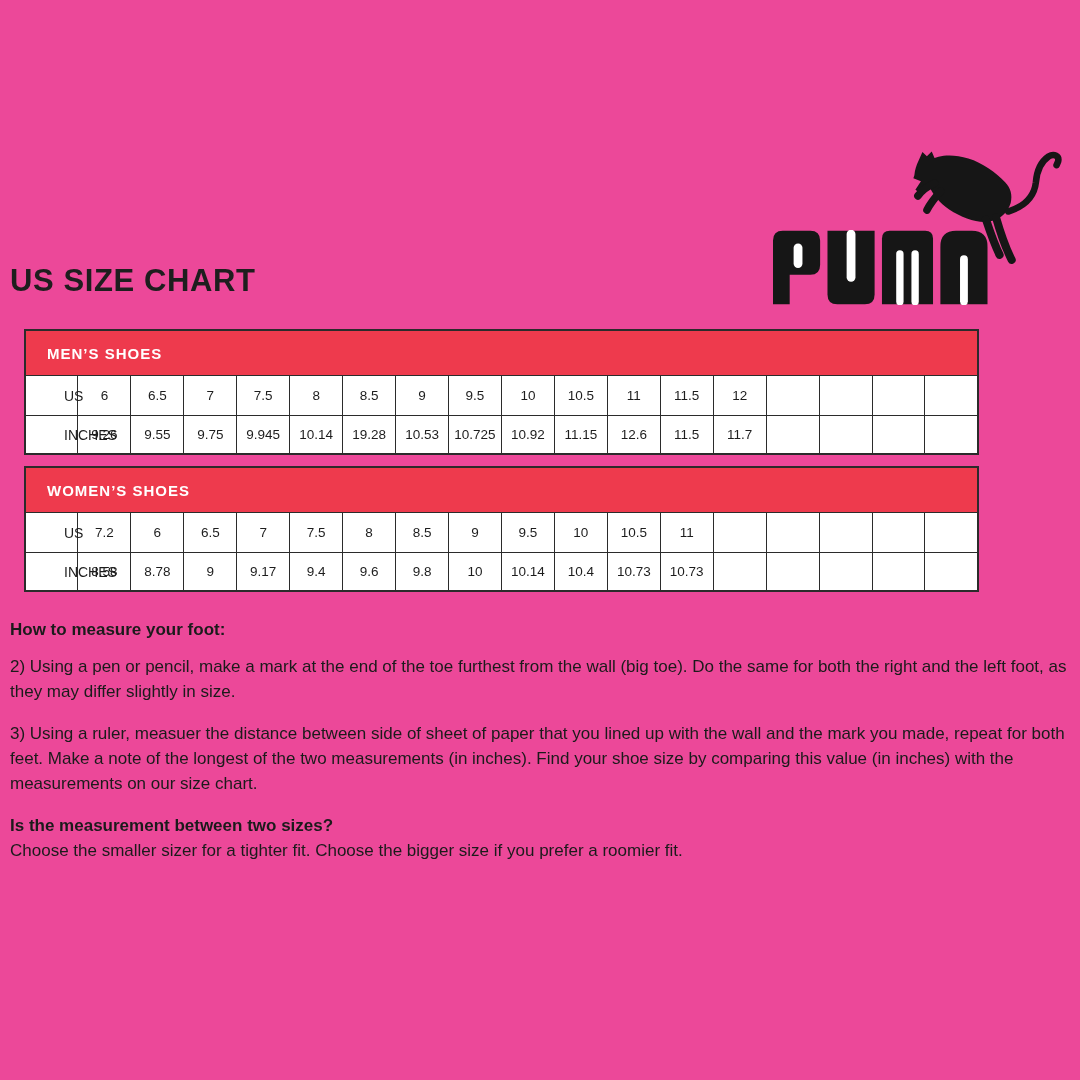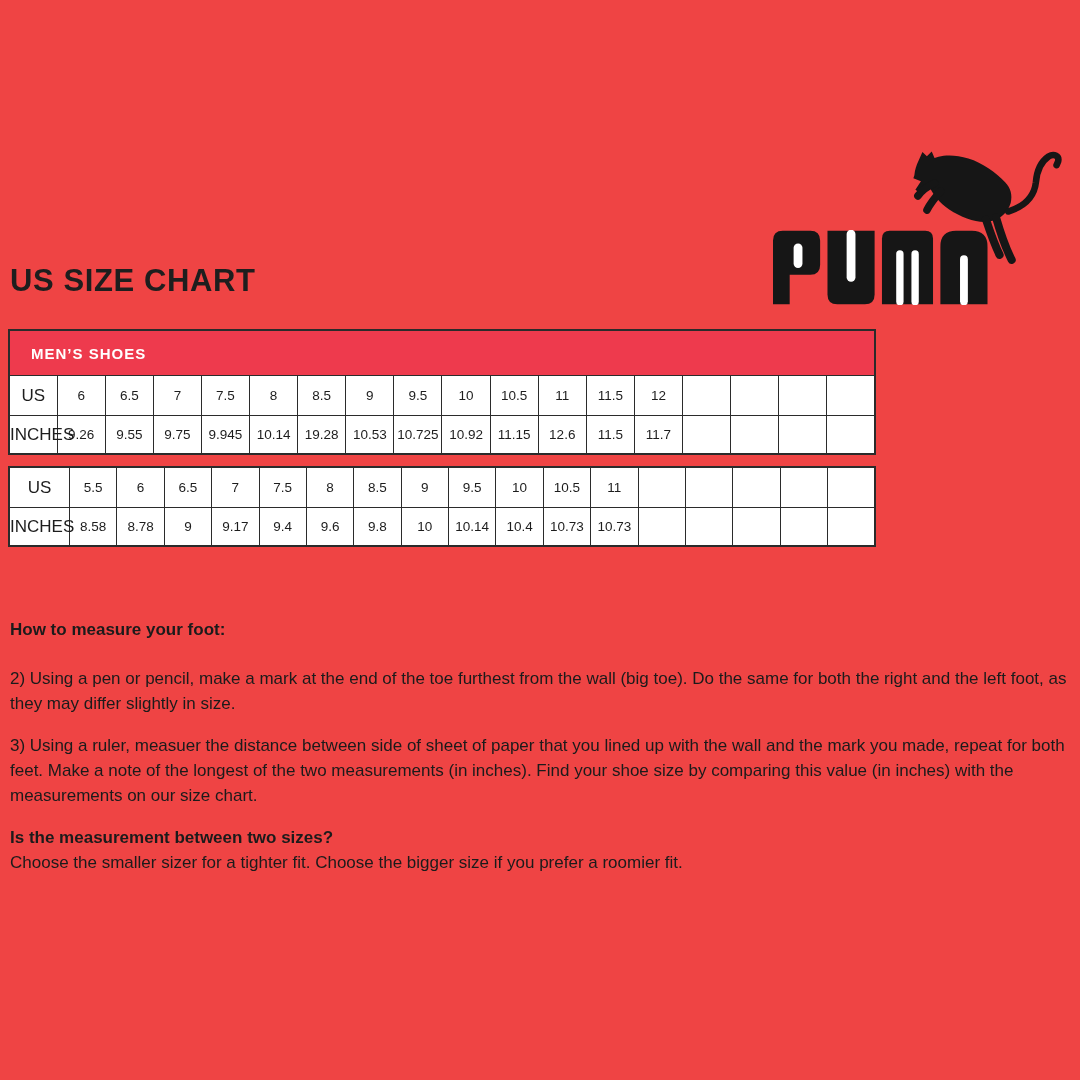--- a/index.html
+++ b/index.html
@@ -1,46 +1,46 @@
 <!DOCTYPE html>
 <html><head>
 <meta charset="utf-8">
 <style>
   html,body{margin:0;padding:0;background:#fff;}
   .sheet{
-    position:relative;width:1080px;height:1080px;background:#ef4444;overflow:hidden;
+    position:relative;width:1080px;height:1080px;background:#ec4899;overflow:hidden;
     font-family:"Liberation Sans", sans-serif;color:#1d1d1d;
   }
   
   .wordmark{position:absolute;left:773px;top:230px;width:215px;height:75px;}
   .cat{position:absolute;left:913px;top:151px;width:152px;height:119px;}
   
   .page-title{
     position:absolute;left:10px;top:264px;font-size:31px;line-height:33px;
     font-weight:600;letter-spacing:.6px;color:#1e1e1e;
   }
   
   table.size{
-    position:absolute;left:8px;width:868px;border-collapse:collapse;table-layout:fixed;
+    position:absolute;left:24px;width:955px;border-collapse:collapse;table-layout:fixed;
     border:2px solid #2b2b2b;background:#fff;
   }
   table.size.men{top:329px;}
   table.size.women{top:466px;}
   table.size td{border:1px solid #2b2b2b;text-align:center;font-size:13.5px;color:#1d1d1d;padding:0;}
   table.size tr.hdr td{
     background:#ee3a4d;color:#fff;text-align:left;height:44px;
     font-size:15px;font-weight:600;letter-spacing:1px;padding-left:21px;
   }
   table.size tr.r-us td{height:39px;}
   table.size tr.r-in td{height:37px;}
-  table.size td.lbl{width:59px;font-size:17px;}
+  table.size td.lbl{width:59px;font-size:14px;padding-left:38px;}
   
   .howto{position:absolute;left:10px;top:617px;width:1062px;font-size:17px;line-height:25px;color:#1b1b1b;}
   .howto p{margin:0 0 17px 0;}
-  .howto p.hd{font-weight:700;margin:0 0 24px 0;}
+  .howto p.hd{font-weight:700;margin:0 0 12px 0;}
   .howto p.hd2{font-weight:700;margin:0;}
   .howto p.last{margin:0;}
 </style>
 </head>
 <body>
 
 <div class="sheet">
 
   <div aria-label="PUMA">
     <svg class="wordmark" viewBox="0 0 219 75" xmlns="http://www.w3.org/2000/svg">
@@ -115,23 +115,26 @@
           <td></td>
           <td></td>
           <td></td>
           <td></td>
         </tr>
   </tbody>
     </table>
 
   <table class="size women">
     <tbody>
+        <tr class="hdr">
+      <td colspan="18" style="background: rgb(238, 58, 77);">WOMEN’S SHOES</td>
+    </tr>
     <tr class="r-us">
           <td class="lbl">US</td>
-          <td>5.5</td>
+          <td>7.2</td>
           <td>6</td>
           <td>6.5</td>
           <td>7</td>
           <td>7.5</td>
           <td>8</td>
           <td>8.5</td>
           <td>9</td>
           <td>9.5</td>
           <td>10</td>
           <td>10.5</td>

